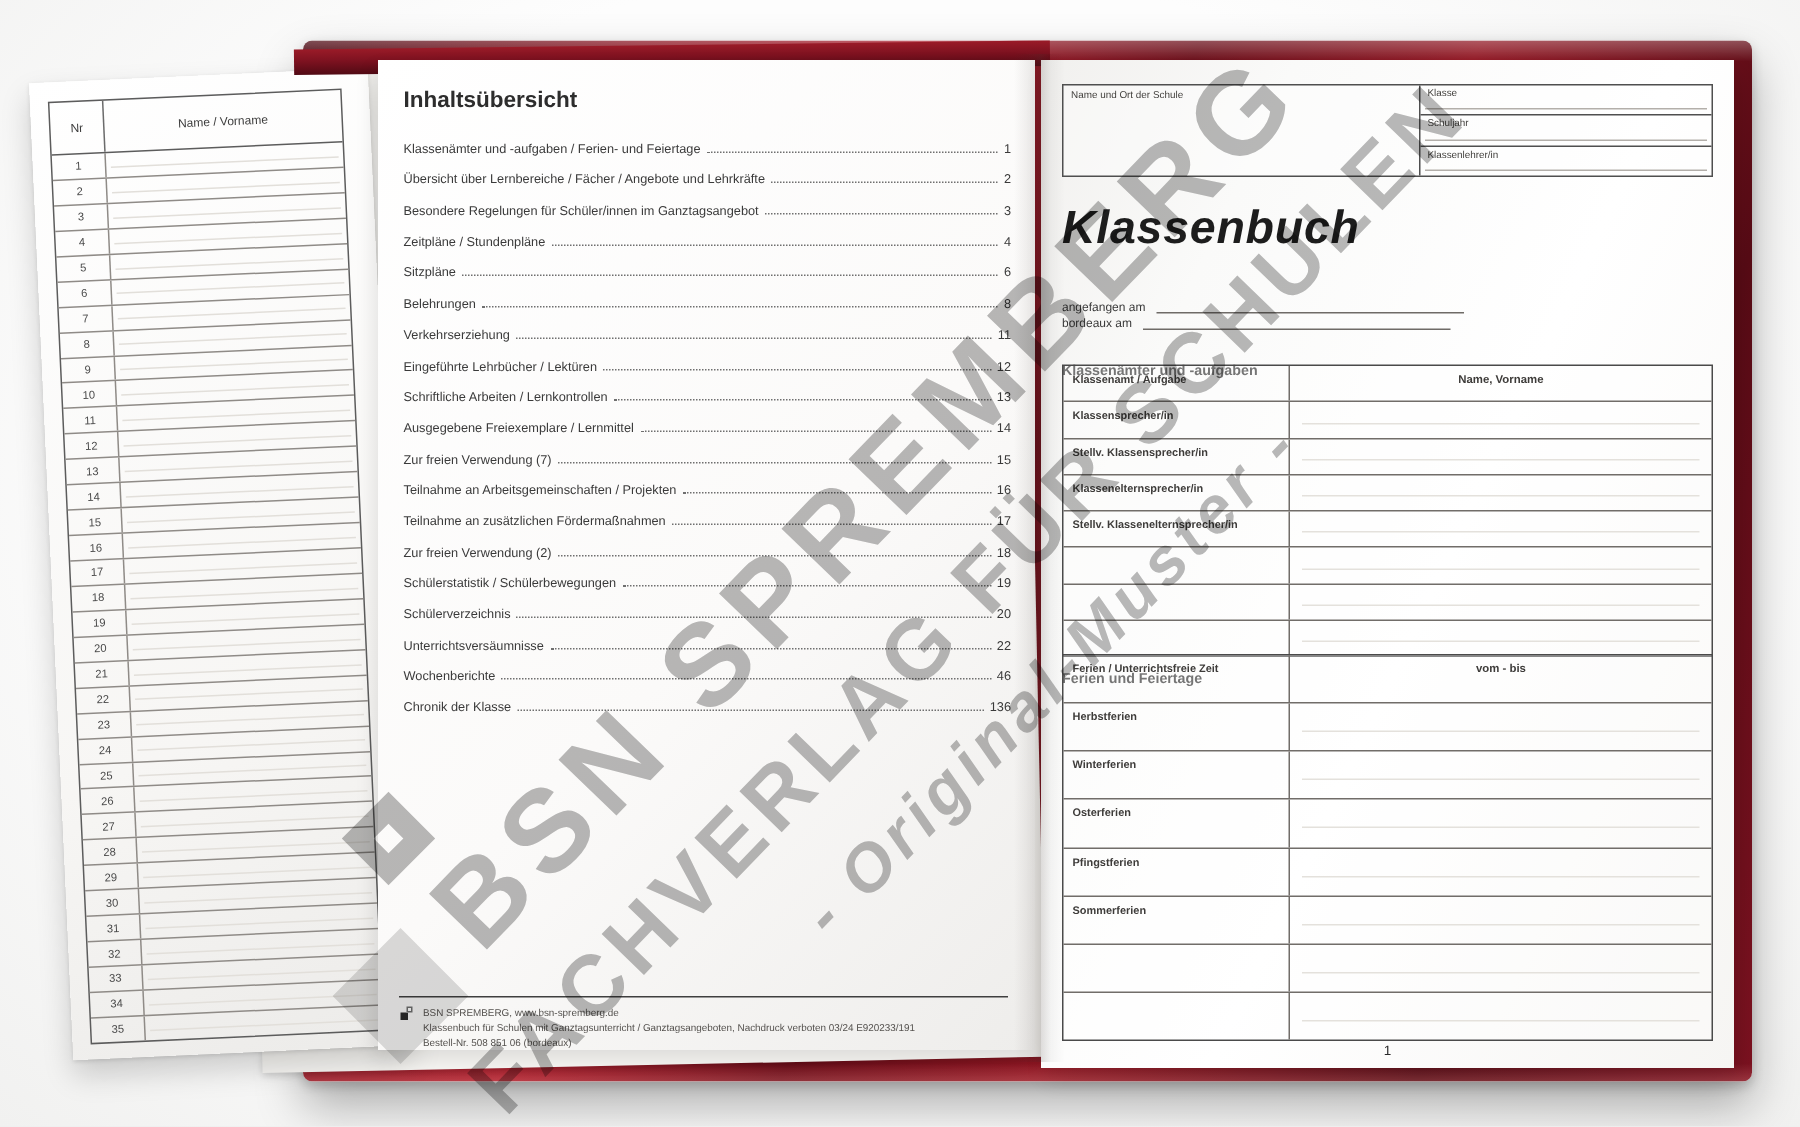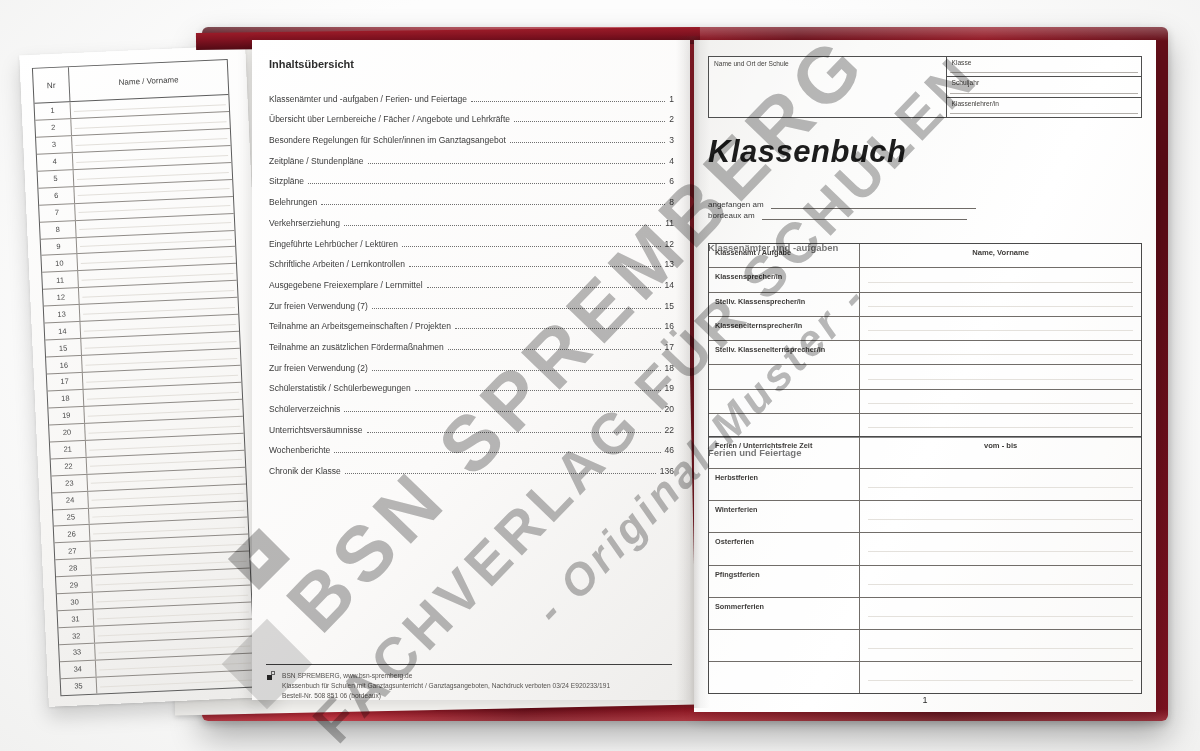--- a/index.html
+++ b/index.html
@@ -35,21 +35,21 @@
   .stu-head{display:flex;height:35px;border-bottom:1.2px solid #5c5c5c;font-size:8px;color:#3c3c3c;}
   .stu-head .c1{width:36px;border-right:1px solid #6b6b6b;display:flex;align-items:center;justify-content:center;}
   .stu-head .c2{flex:1;display:flex;align-items:center;justify-content:center;}
   .stu-body{display:flex;flex-direction:column;height:592px;}
   .srow{flex:1;display:flex;border-bottom:1px solid #8f8b87;position:relative;}
   .srow:last-child{border-bottom:none;}
   .snum{width:36px;border-right:1px solid #8f8b87;font-size:7.5px;color:#4a4a4a;display:flex;align-items:center;justify-content:center;}
   .sname{flex:1;position:relative;}
   .sname::after{content:"";position:absolute;left:3px;right:3px;top:55%;border-top:1px solid #e2dfda;}
   
-  .toc-title{position:absolute;left:17px;top:18px;font-size:11px;font-weight:bold;color:#2d2d2d;}
+  .toc-title{position:absolute;left:17px;top:18px;font-size:15px;font-weight:bold;color:#2d2d2d;}
   .toc-list{position:absolute;left:17px;right:16px;top:43px;}
   .tocrow{height:20.7px;display:flex;align-items:flex-end;font-size:8.5px;color:#3a3a3a;}
   .toclabel{white-space:nowrap;padding-right:2px;}
   .leader{flex:1;border-bottom:1.4px dotted #6f6f6f;margin:0 2px 2px 2px;}
   .tocpage{padding-left:2px;}
   .toc-rule{position:absolute;left:14px;right:18px;top:624px;border-top:1.8px solid #3f3f3f;}
   .imprint{position:absolute;left:15px;top:631px;display:flex;gap:4px;font-size:6.6px;line-height:1.5;color:#55524f;}
   .imprint-logo{position:relative;width:11px;height:12px;flex:none;}
   .imprint-logo .sq1{position:absolute;left:0;top:4px;width:5px;height:5px;background:#2b2b2b;}
   .imprint-logo .sq2{position:absolute;left:4px;top:0;width:4px;height:4px;border:1px solid #6f6f6f;background:#fff;}

